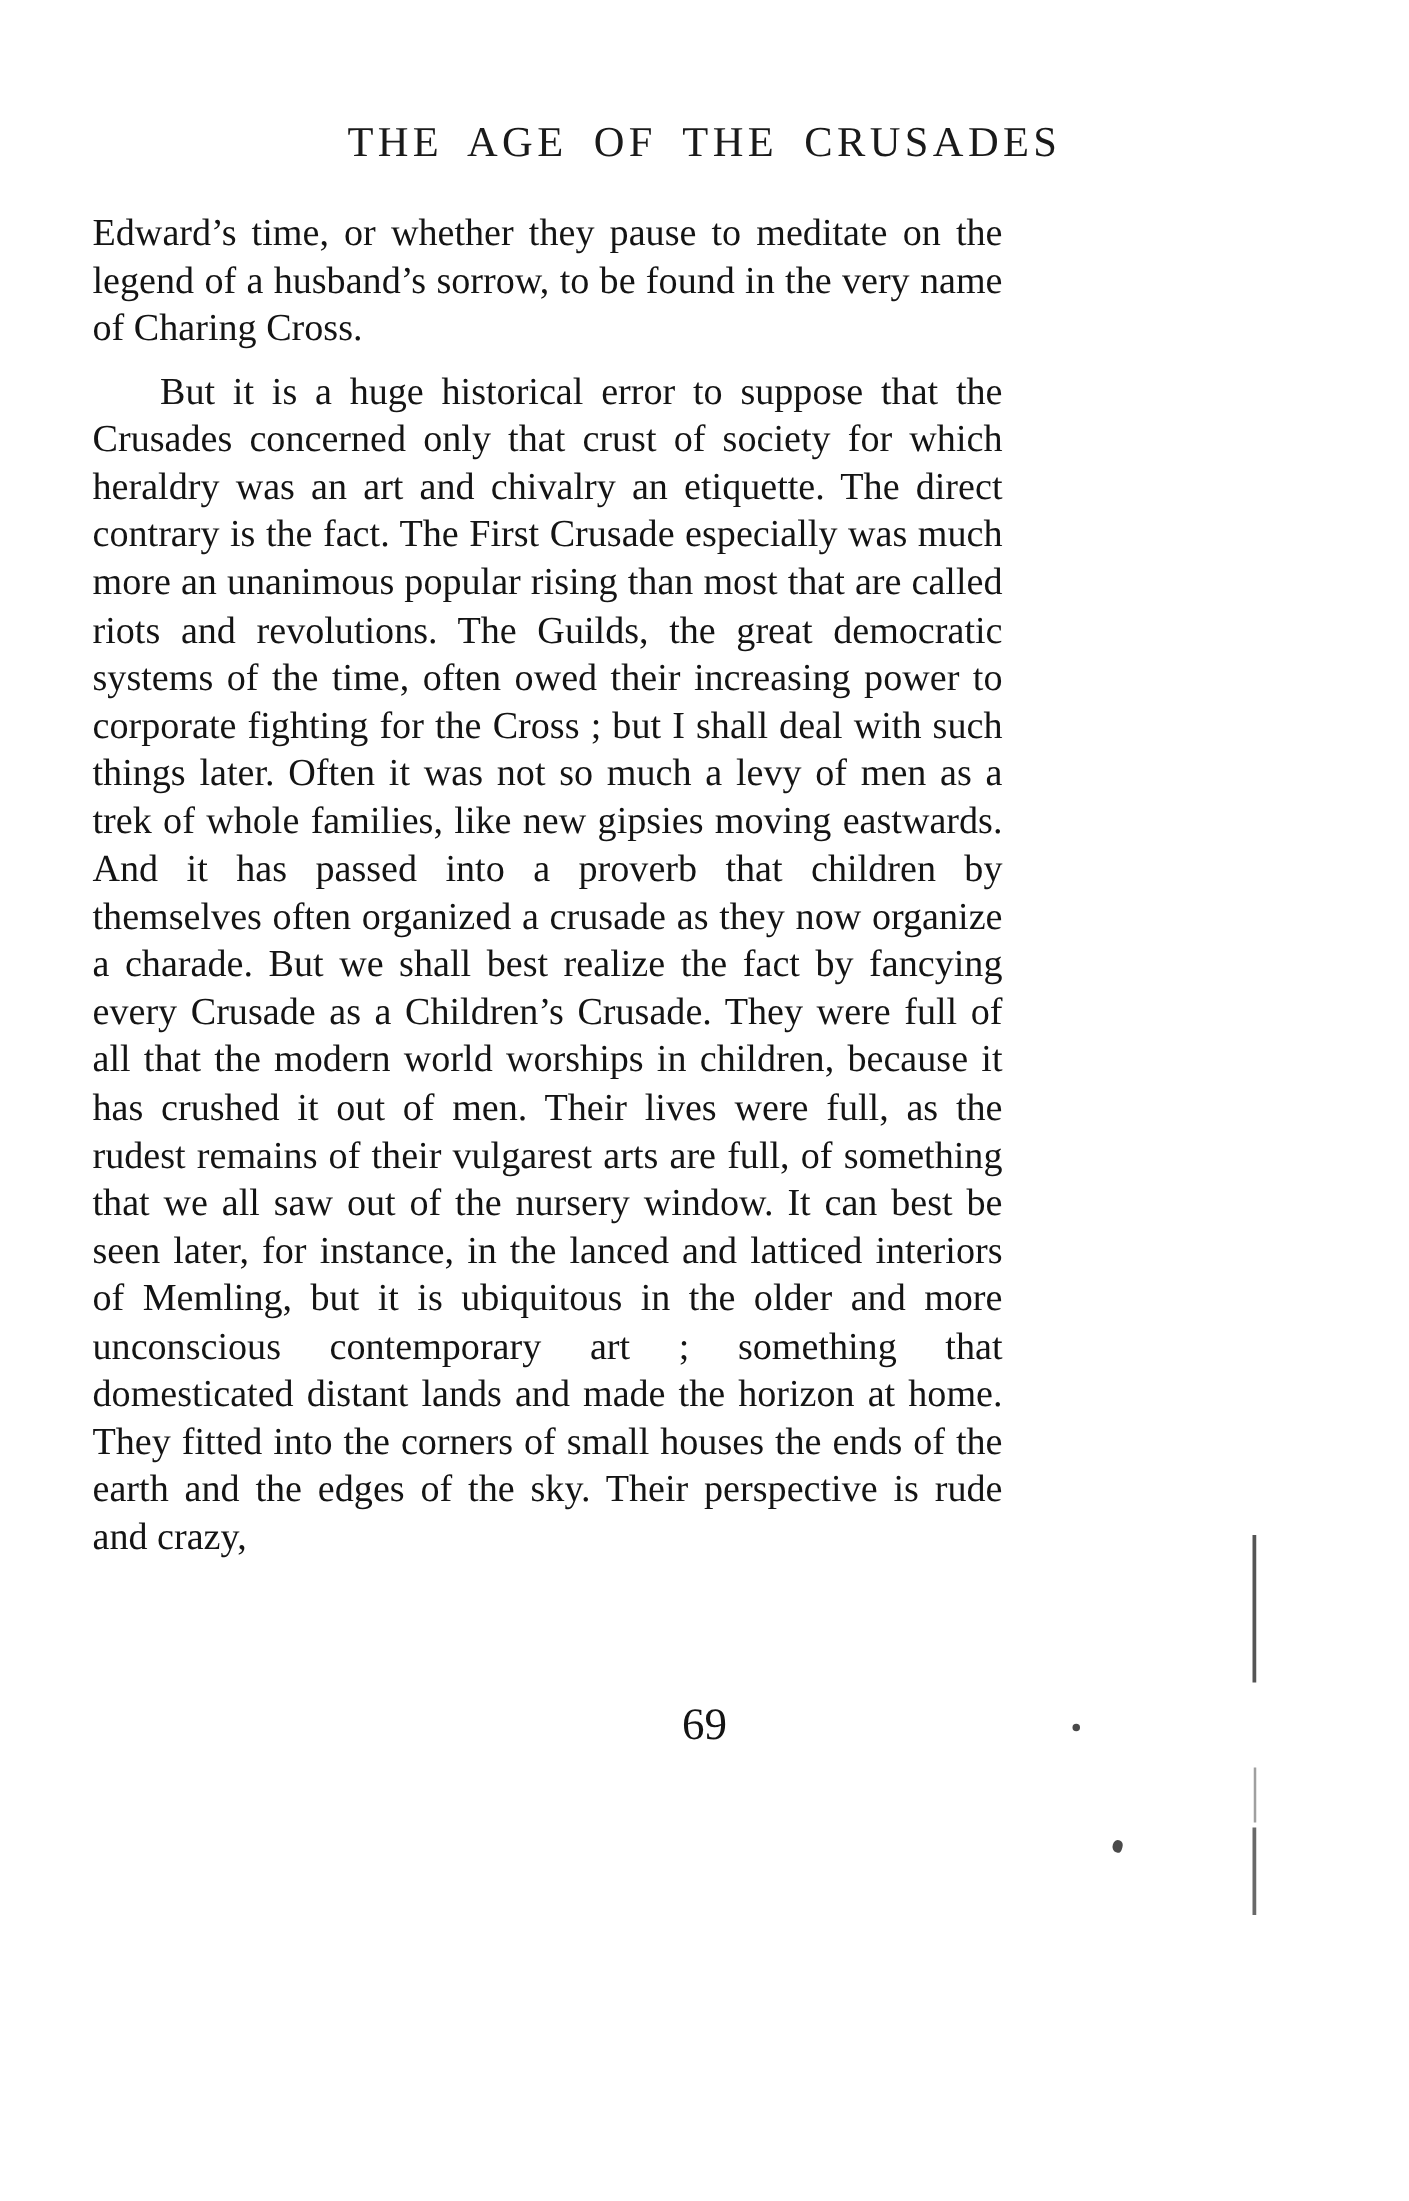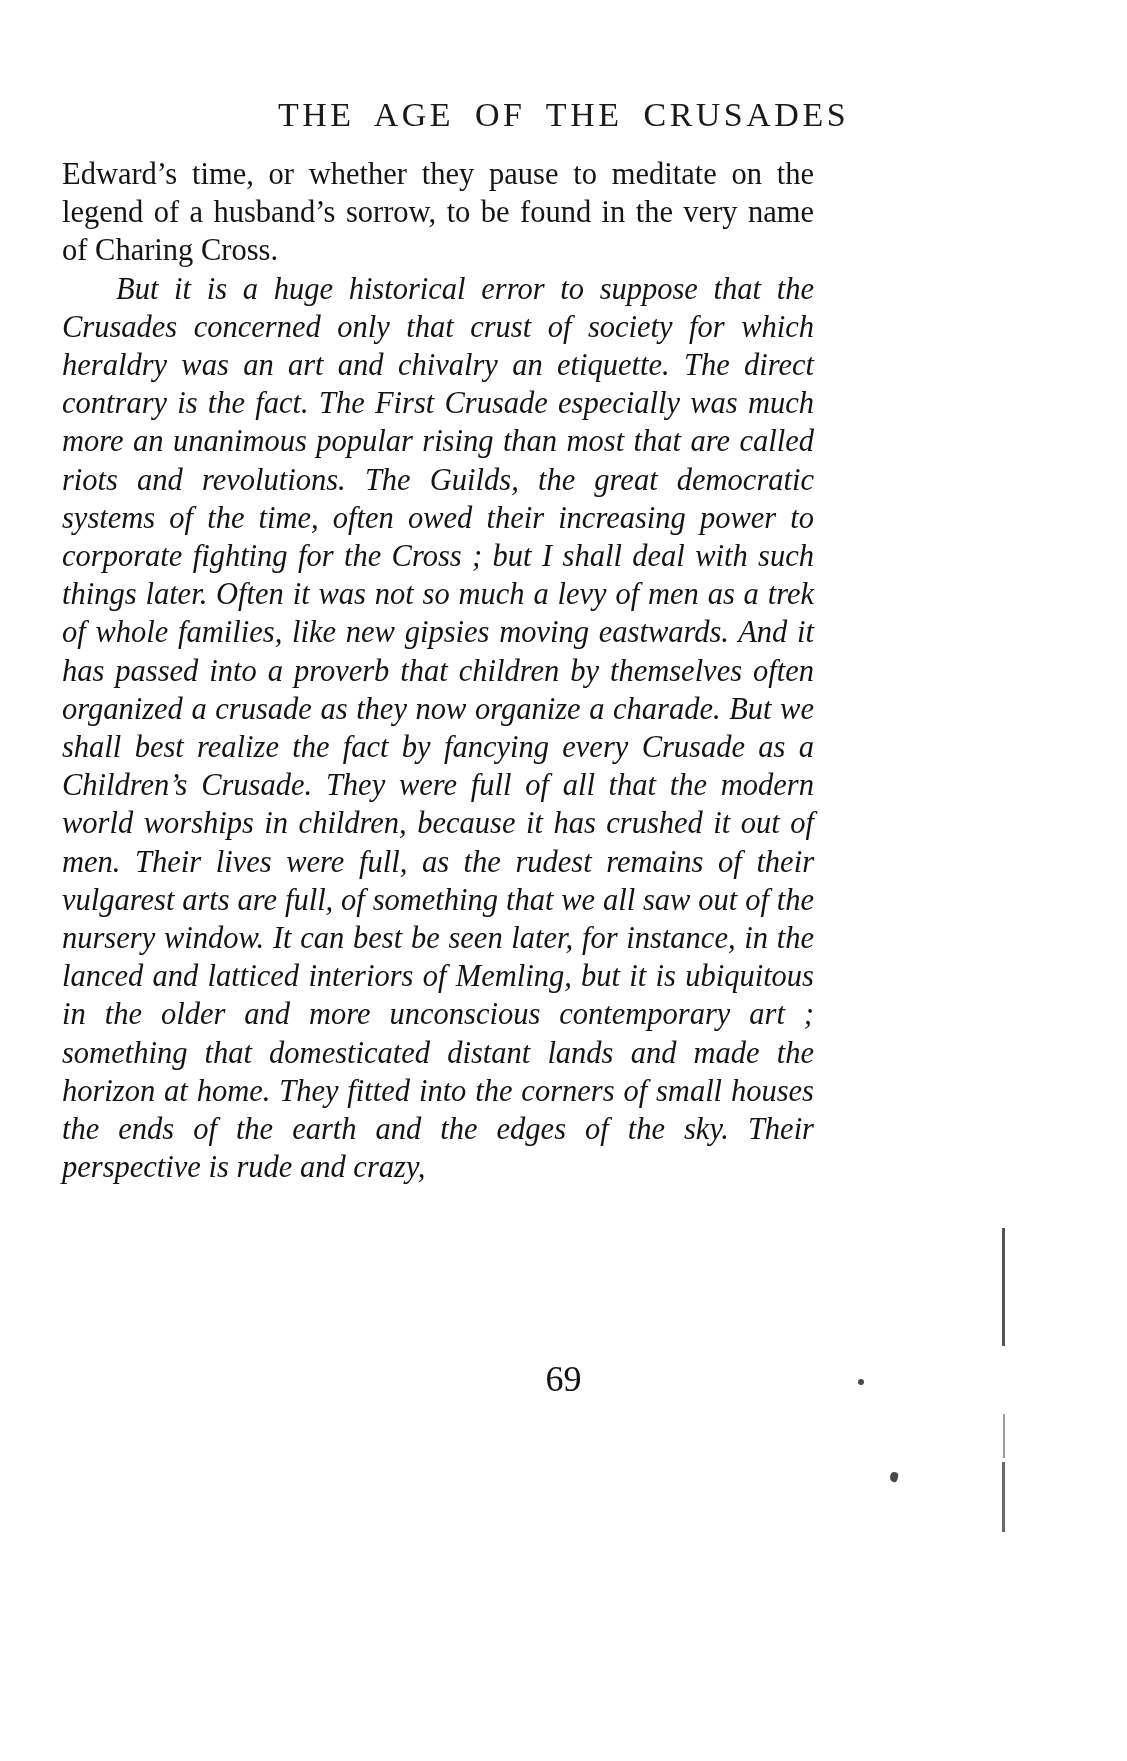--- a/index.html
+++ b/index.html
@@ -27,32 +27,31 @@
     word-spacing: 9px;
     color: #1a1a1a;
   }
   .body-block {
     position: absolute;
     left: 62px;
     top: 155px;
     width: 752px;
   }
   .para {
-    margin: 0;
+    margin: 12px;
     font-size: 30.5px;
     line-height: 38.2px;
     text-align: justify;
     text-justify: inter-word;
     color: #141414;
     -webkit-hyphens: none;
     hyphens: none;
   }
   .para.indent {
     text-indent: 54px;
-    font-style: italic;
   }
   .folio {
     position: absolute;
     left: 0;
     top: 1358px;
     width: 1127px;
     text-align: center;
     font-size: 36px;
     color: #141414;
   }

